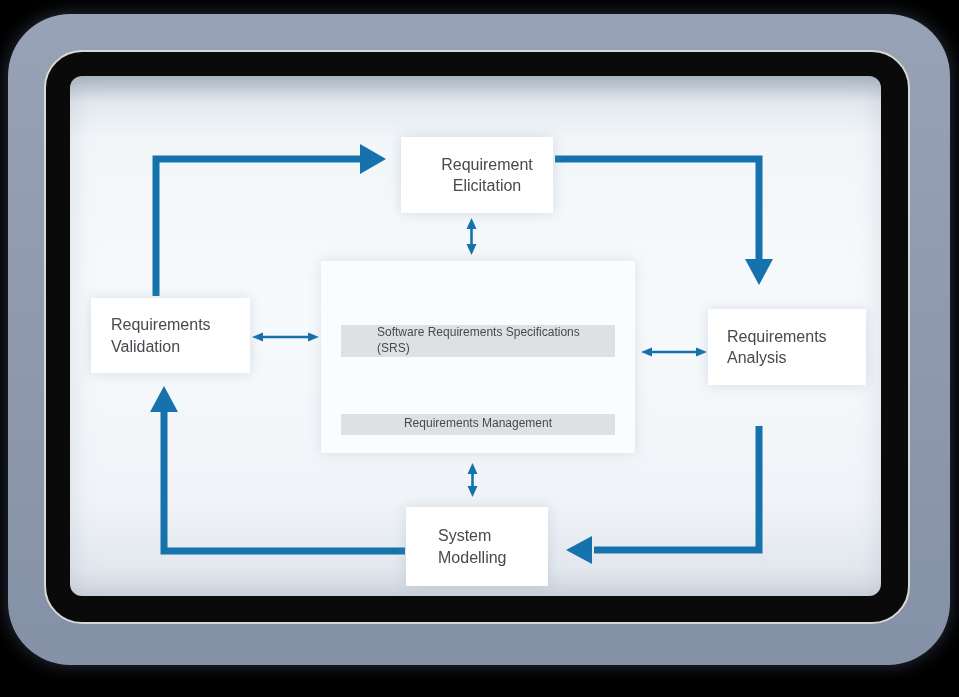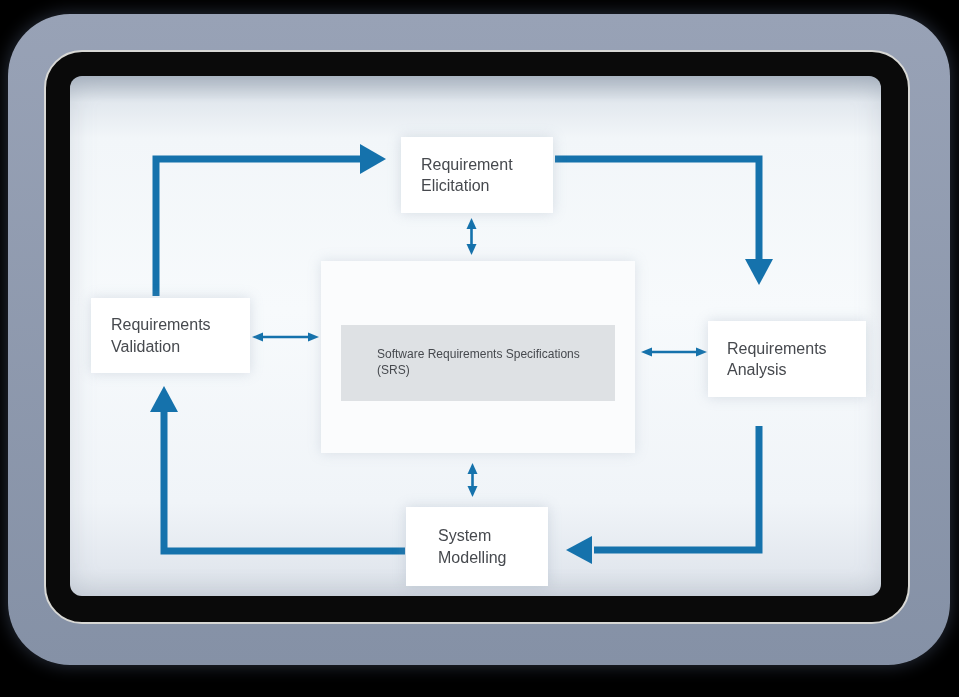--- a/index.html
+++ b/index.html
@@ -43,23 +43,23 @@
     font-size:20px;font-weight:600;color:var(--text-title);
     letter-spacing:.2px;white-space:nowrap;
   }
   .node{
     position:absolute;background:var(--node-white);
     box-shadow:0 0 12px rgba(140,155,175,.30);
     display:flex;align-items:center;box-sizing:border-box;
     font-size:16px;line-height:1.32;color:var(--text-node);
   }
   .node .lbl{display:block;}
-  .node-elicitation{left:331px;top:61px;width:152px;height:76px;padding-left:20px;}
+  .node-elicitation{left:331px;top:61px;width:152px;height:76px;padding-left:20px;text-align:center;}
   .node-validation{left:21px;top:222px;width:159px;height:75px;padding-left:20px;padding-right:6px;align-items:center;}
-  .node-analysis{left:638px;top:245px;width:158px;height:76px;padding-left:19px;padding-right:6px;}
+  .node-analysis{left:638px;top:233px;width:158px;height:76px;padding-left:19px;padding-right:6px;}
   .node-modelling{left:336px;top:431px;width:142px;height:79px;padding-left:32px;padding-right:6px;}
   .panel{
     position:absolute;left:251px;top:185px;width:314px;height:192px;
     background:var(--panel-white);
     box-shadow:0 0 12px rgba(140,155,175,.25);
     box-sizing:border-box;padding:19px 20px 18px 20px;
     display:flex;flex-direction:column;gap:12px;
   }
   .graybox{
     background:var(--box-gray);box-sizing:border-box;
@@ -135,17 +135,20 @@
       </div>
 
       <div class="node node-modelling">
         <span class="lbl">System Modelling</span>
       </div>
 
       <div class="panel">
         <div class="graybox graybox-srs">
           <span class="lbl">Software Requirements Specifications (SRS)</span>
         </div>
+        <div class="graybox graybox-mgmt">
+          <span class="lbl">Requirements Management</span>
+        </div>
       </div>
 
     </div>
   </div>
 </div>
 
 </body></html>

